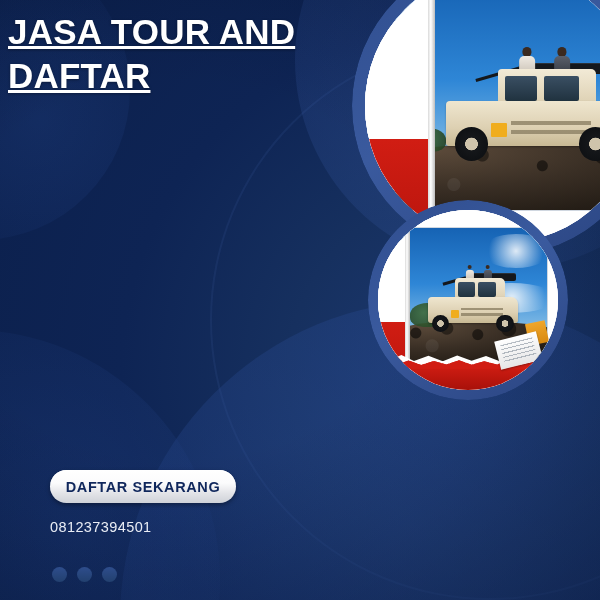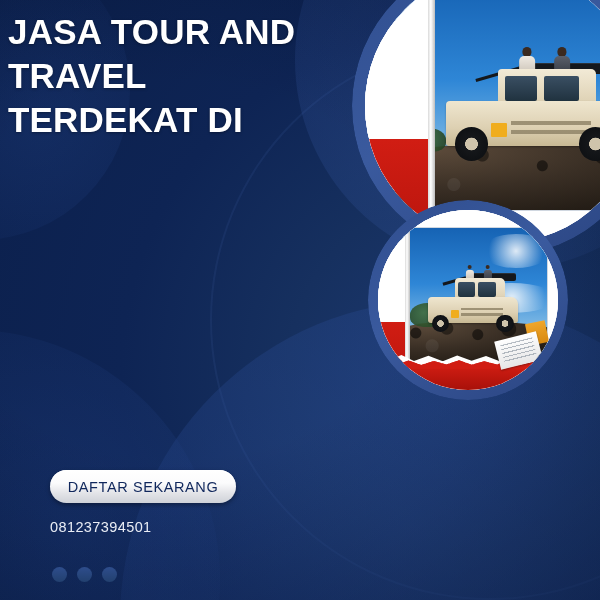--- a/index.html
+++ b/index.html
@@ -42,20 +42,21 @@
     pointer-events:none;
   }
 
   
   .headline{
     position:absolute;left:8px;top:10px;width:330px;
     color:#ffffff;font-size:35px;line-height:1.26;
     font-weight:bold;letter-spacing:.2px;
     text-shadow:0 1px 3px rgba(0,0,0,.35);
     z-index:8;
+    text-decoration:underline;
   }
   .headline-line{display:block;white-space:nowrap;}
 
   
   .medallion{position:absolute;border-radius:50%;overflow:hidden;z-index:6;}
   .medallion .ring{
     position:absolute;inset:0;border-radius:50%;
     background:linear-gradient(150deg,#2f4d8e 0%,#3a5a9e 45%,#2b4582 100%);
   }
   .medallion .inner{
@@ -225,21 +226,21 @@
     position:absolute;right:6%;bottom:26%;width:11%;height:12%;
     background:linear-gradient(#f0a62a,#d88a12);
     transform:rotate(-12deg);z-index:6;
   }
 
   
   .cta{
     position:absolute;left:50px;top:470px;width:186px;height:33px;
     border-radius:18px;border:none;cursor:pointer;
     background:linear-gradient(#ffffff 0%,#fbfbfc 40%,#e3e4e8 70%,#cfd2d8 100%);
-    color:#10275c;font-size:14.5px;font-weight:normal;letter-spacing:.6px;
+    color:#10275c;font-size:14.5px;font-weight:bold;letter-spacing:.6px;
     font-family:"Liberation Sans","DejaVu Sans",sans-serif;
     box-shadow:0 2px 4px rgba(0,0,0,.35), inset 0 1px 0 rgba(255,255,255,.9);
     z-index:9;
   }
 
   .phone{
     position:absolute;left:50px;top:519px;width:186px;text-align:left;
     color:#e9edf5;font-size:14.5px;letter-spacing:.4px;z-index:9;
   }
 
@@ -257,22 +258,21 @@
 <div class="poster">
 
   <div class="bg-arc arc-left-top"></div>
   <div class="bg-arc arc-top-right"></div>
   <div class="bg-arc arc-mid"></div>
   <div class="bg-arc arc-bottom-right"></div>
   <div class="bg-arc arc-bottom-left"></div>
 
   <div class="headline">
     <span class="headline-line">JASA TOUR AND</span>
-    <span class="headline-line">TRAVEL</span>
-    <span class="headline-line">TERDEKAT DI</span>
+    <span class="headline-line">DAFTAR</span>
   </div>
 
   <div class="medallion med-top">
     <div class="ring"></div>
     <div class="inner">
       <div class="scene">
         <div class="matte"></div>
         <div class="photo">
 
           <div class="cloud c3"></div>

